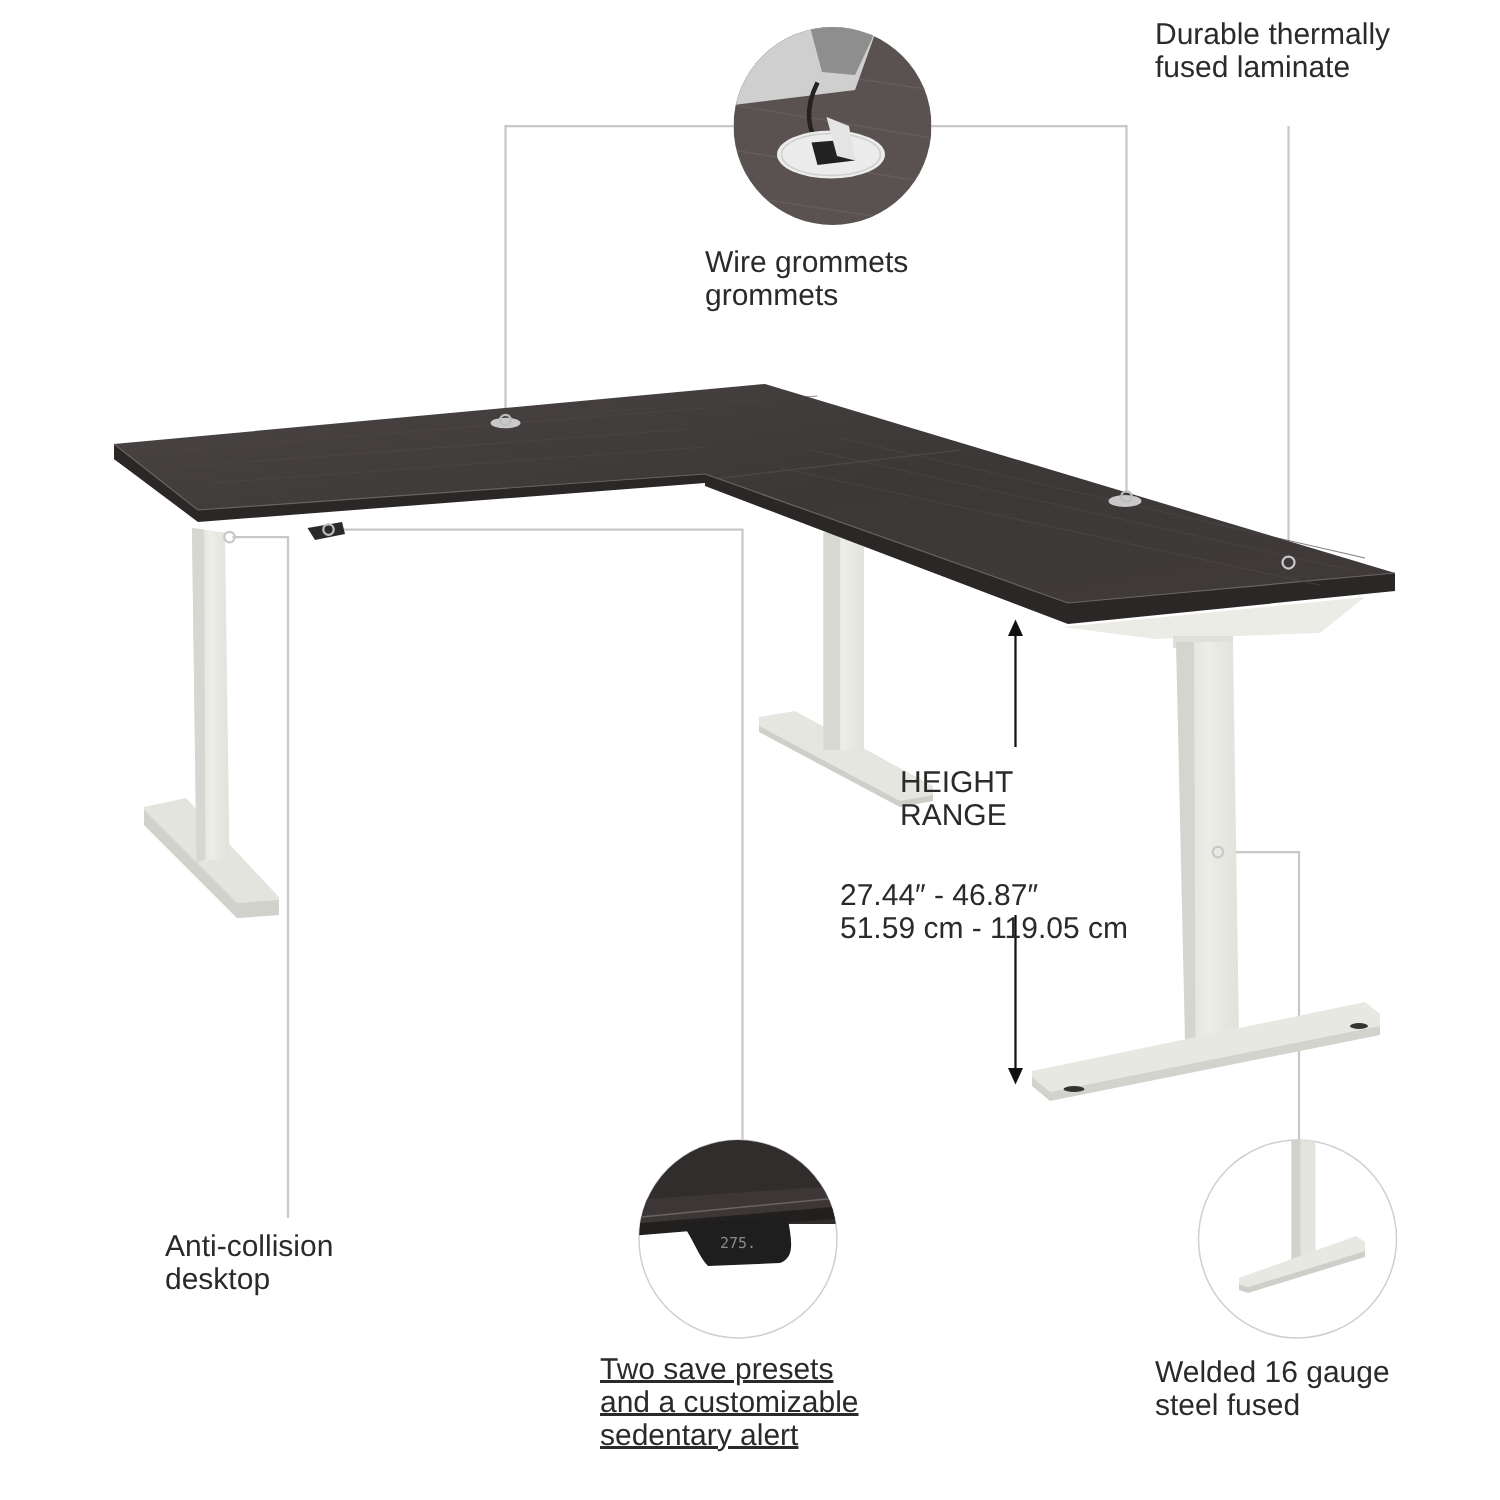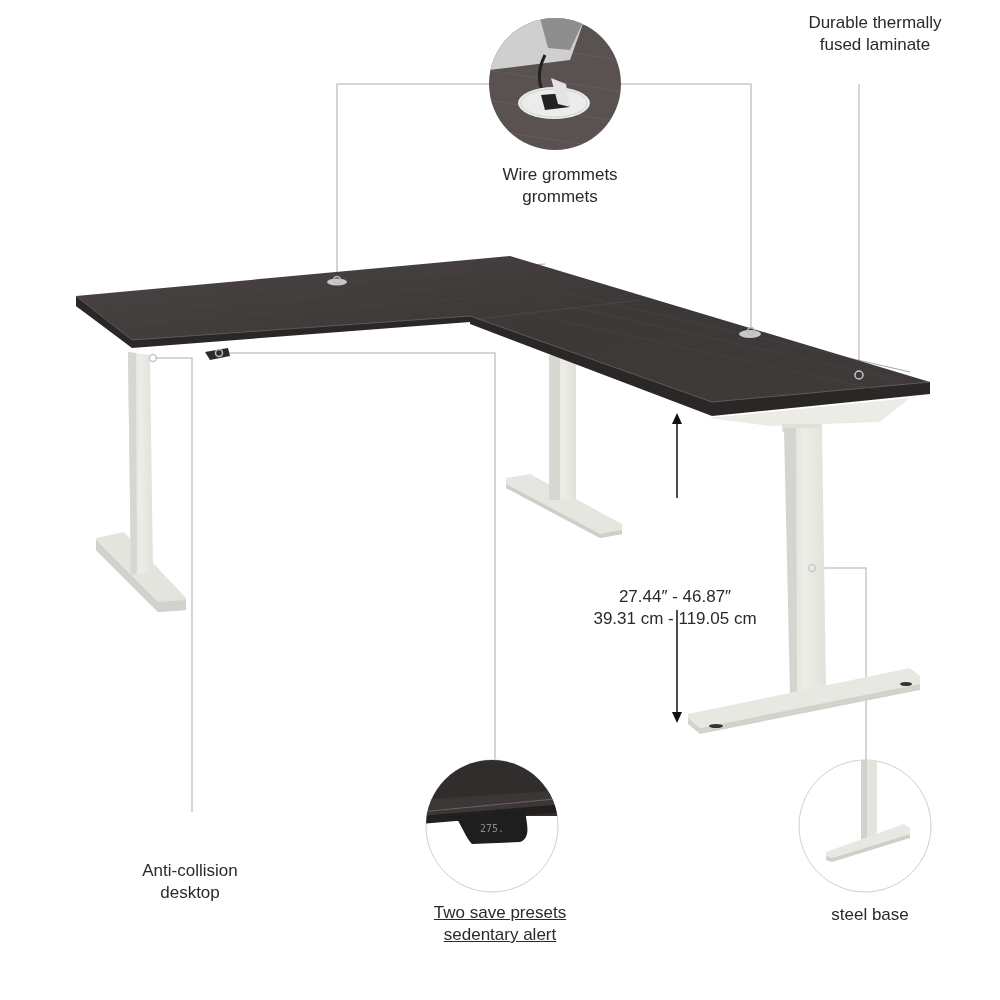--- a/index.html
+++ b/index.html
@@ -1,26 +1,26 @@
 <!DOCTYPE html>
 <html><head>
 <meta charset="utf-8">
 <style>
   html, body { margin: 0; padding: 0; background: #ffffff; }
   body { width: 1000px; height: 1000px; position: relative; overflow: hidden;
          font-family: "Liberation Sans", "DejaVu Sans", sans-serif; color: #222; }
   .stage { position: absolute; left: 0; top: 0; width: 1000px; height: 1000px; }
   .stage svg { position: absolute; left: 0; top: 0; }
-  .label { position: absolute; text-align: center; font-size: 17px; line-height: 22px; color: #2a2a2a; white-space: nowrap; }
+  .label { position: absolute; text-align: left; font-size: 20px; line-height: 22px; color: #2a2a2a; white-space: nowrap; }
   .label span { display: block; }
   #lbl-grommet { left: 470px; top: 164px; width: 180px; }
   #lbl-laminate { left: 770px; top: 12px; width: 210px; }
   #lbl-height { left: 600px; top: 511px; width: 150px; }
   #lbl-range { left: 560px; top: 562px; width: 230px; margin-top: 24px; }
-  #lbl-collision { left: 110px; top: 820px; width: 160px; margin-top: 40px; }
+  #lbl-collision { left: 110px; top: 820px; width: 160px; }
   #lbl-presets { left: 400px; top: 902px; width: 200px; text-decoration: underline; }
   #lbl-base { left: 770px; top: 904px; width: 200px; }
 </style>
 </head>
 <body>
 
 <div class="stage">
 
   <svg width="1000" height="1000" viewBox="0 0 1000 1000">
     <defs>
@@ -177,33 +177,39 @@
   <div class="label" id="lbl-grommet">
     <span>Wire grommets</span>
     <span>grommets</span>
   </div>
 
   <div class="label" id="lbl-laminate">
     <span>Durable thermally</span>
     <span>fused laminate</span>
   </div>
 
+  <div class="label" id="lbl-height">
+    <span>HEIGHT</span>
+    <span>RANGE</span>
+  </div>
 
   <div class="label" id="lbl-range">
     <span>27.44″ - 46.87″</span>
-    <span>39.31 cm - 119.05 cm</span>
+    <span>51.59 cm - 119.05 cm</span>
   </div>
 
   <div class="label" id="lbl-collision">
     <span>Anti-collision</span>
     <span>desktop</span>
   </div>
 
   <div class="label" id="lbl-presets">
     <span>Two save presets</span>
+    <span>and a customizable</span>
     <span>sedentary alert</span>
   </div>
 
   <div class="label" id="lbl-base">
-    <span>steel base</span>
+    <span>Welded 16 gauge</span>
+    <span>steel fused</span>
   </div>
 
 </div>
 
 </body></html>

